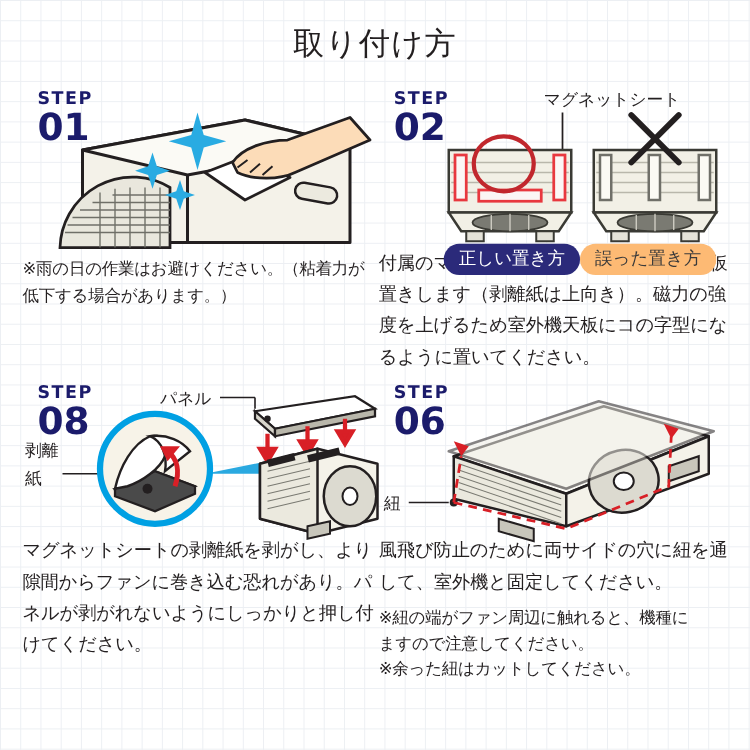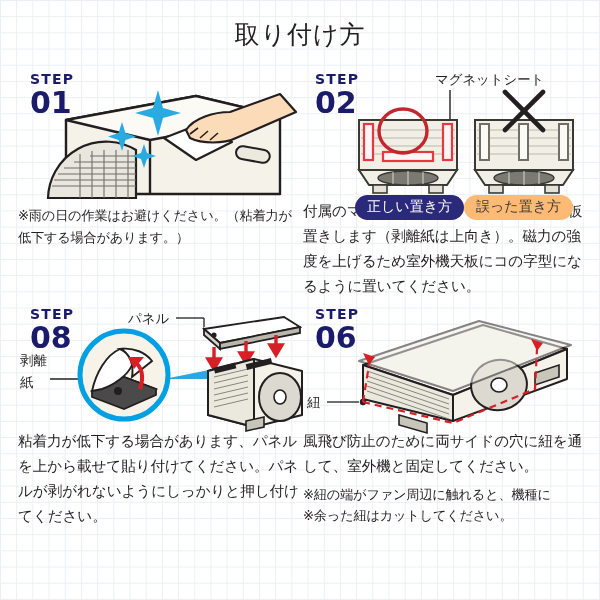--- a/index.html
+++ b/index.html
@@ -252,21 +252,21 @@
               <line x1="196" y1="104" x2="230" y2="96"></line>
           </g>
           <ellipse cx="262" cy="94" rx="21" ry="24" fill="#dcdad0" stroke="#231f20" stroke-width="2"></ellipse>
           <ellipse cx="262" cy="94" rx="6" ry="7" fill="#ffffff" stroke="#231f20" stroke-width="1.6"></ellipse>
           <rect x="196" y="62" width="22" height="6" fill="#231f20" transform="rotate(-14 207 65)"></rect>
           <rect x="228" y="58" width="26" height="6" fill="#231f20" transform="rotate(-14 241 61)"></rect>
           <polygon points="228,118 246,114 246,124 228,128" fill="#c8c6bb" stroke="#231f20" stroke-width="1.6"></polygon>
         </g>
       </svg>
     </div>
-    <div class="btext">粘着力が低下する場合があります、パネルを上から載せて貼り付けてください。パネルが剥がれないようにしっかりと押し付けてください。</div>
+    <div class="btext">マグネットシートの剥離紙を剥がし、より隙間からファンに巻き込む恐れがあり。パネルが剥がれないようにしっかりと押し付けてください。</div>
   </div>
 
   <div class="cell cell-4">
     <div class="art art-4">
       <div class="steplabel">
         <span class="s-word">STEP</span>
         <span class="s-num">06</span>
       </div>
       <svg width="288" height="125" viewBox="0 0 288 125">
 
@@ -302,17 +302,18 @@
         </g>
         <g fill="#d81f26">
           <polygon points="60,50 72,54 66,62"></polygon>
           <polygon points="228,36 240,40 234,48"></polygon>
         </g>
       </svg>
     </div>
     <div class="btext">風飛び防止のために両サイドの穴に紐を通して、室外機と固定してください。</div>
     <div class="note tight">
       <div>※紐の端がファン周辺に触れると、機種に</div>
+      <div>ますので注意してください。</div>
       <div>※余った紐はカットしてください。</div>
     </div>
   </div>
 
 </div>
 
 </body></html>

